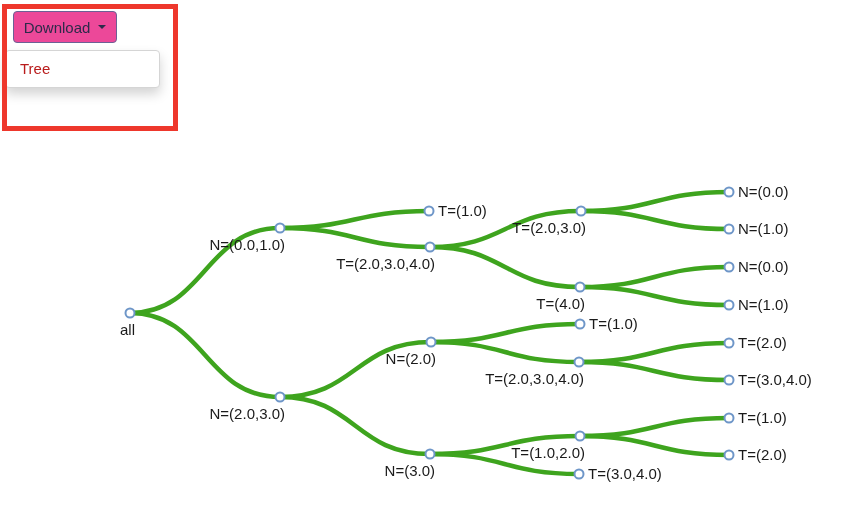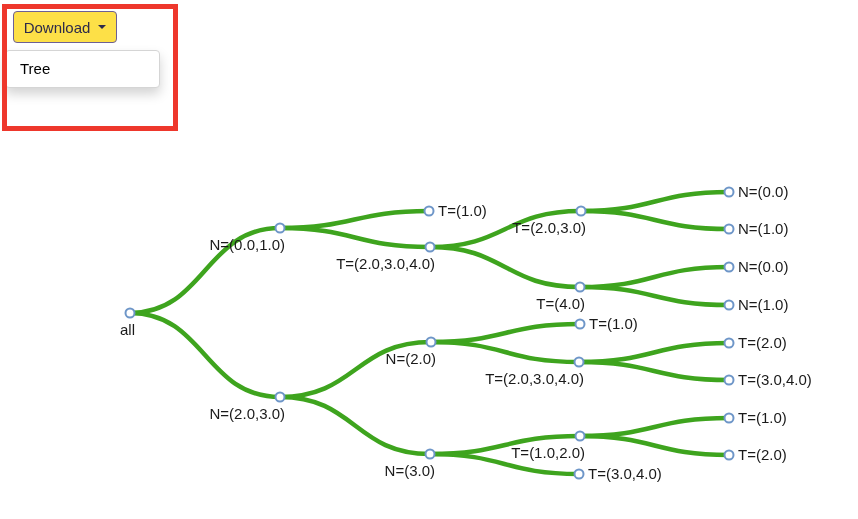--- a/index.html
+++ b/index.html
@@ -19,21 +19,21 @@
     border: 5px solid #ee372c;
     z-index: 30;
     pointer-events: none;
   }
 
   
   .dl-button {
     position: absolute;
     left: 13px; top: 11px;
     width: 104px; height: 32px;
-    background: #fde047;
+    background: #ec4899;
     border: 1px solid #6c6095;
     border-radius: 4px;
     color: #2d2a4a;
     font-size: 15px;
     display: flex; align-items: center; justify-content: center;
     cursor: pointer;
     z-index: 20;
   }
   .caret {
     display: inline-block;
@@ -54,21 +54,21 @@
     border-radius: 4px;
     padding: 5px 0;
     box-shadow: 0 6px 12px rgba(0,0,0,0.175);
     z-index: 20;
   }
   .dl-menu .menu-item {
     display: block;
     padding: 4px 14px;
     font-size: 15px;
     line-height: 18px;
-    color: #000000;
+    color: #b91c1c;
     cursor: pointer;
     white-space: nowrap;
   }
 
   
   svg#tree-svg { position: absolute; left: 0; top: 0; z-index: 1; }
   .tree-label {
     font-family: "Liberation Sans", sans-serif;
     font-size: 15px;
     fill: #1a1a1a;

